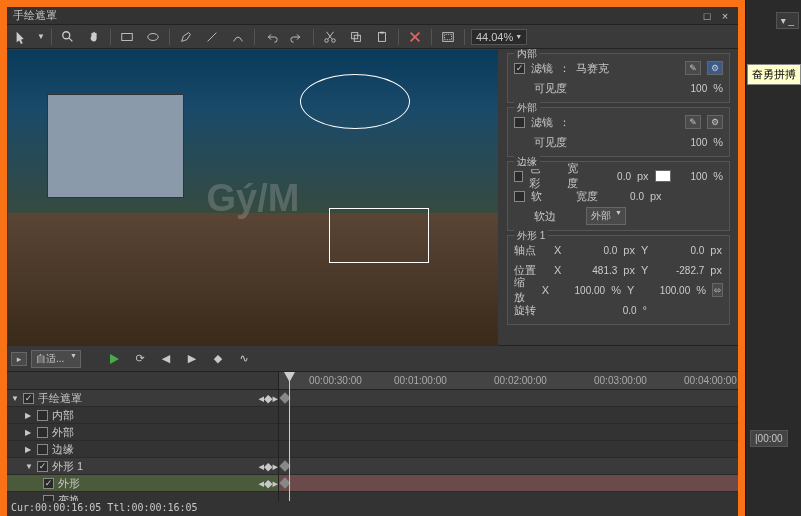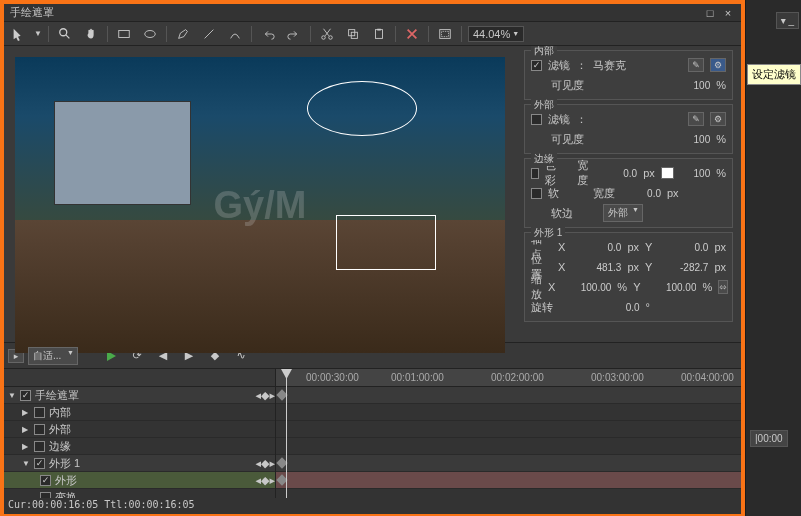--- a/index.html
+++ b/index.html
@@ -1,27 +1,27 @@
 <!DOCTYPE html>
 <html><head>
 <meta charset="utf-8">
 <style>
 *{margin:0;padding:0;box-sizing:border-box;font-family:"Microsoft YaHei",sans-serif;font-size:11px;color:#c8c8c8}
 body{background:#1a1a1a;width:801px;height:516px;overflow:hidden;position:relative}
-.main-panel{position:absolute;left:0;top:0;width:745px;height:516px;background:#3a3a3a;border:4px solid #f97316}
+.main-panel{position:absolute;left:0;top:0;width:745px;height:516px;background:#3a3a3a;border:7px solid #f97316}
 .titlebar{height:18px;background:#333;border-bottom:1px solid #222;padding:2px 6px;display:flex;justify-content:space-between;align-items:center}
 .titlebar-btns{display:flex;gap:4px}
 .titlebar-btn{width:14px;height:12px;display:flex;align-items:center;justify-content:center;cursor:pointer}
 .toolbar{height:24px;background:#3a3a3a;border-bottom:1px solid #222;display:flex;align-items:center;padding:0 4px;gap:6px}
 .tool-btn{width:20px;height:18px;display:flex;align-items:center;justify-content:center;cursor:pointer;border-radius:2px}
 .tool-btn svg{width:14px;height:14px}
 .tool-sep{width:1px;height:16px;background:#555}
 .zoom-box{background:#2a2a2a;border:1px solid #555;padding:1px 4px;font-size:10px;color:#ccc;display:flex;align-items:center;gap:2px}
 .content-row{display:flex;height:296px}
-.preview-area{width:490px;height:296px;background:#000;margin:11px;position:relative;overflow:hidden}
+.preview-area{width:490px;height:296px;background:#000;margin:1px;position:relative;overflow:hidden}
 .preview-img{width:100%;height:100%;background:linear-gradient(180deg,#0a3a5a 0%,#1a4a6a 20%,#3a4a3a 60%,#4a3a2a 100%);position:relative}
 .stage-floor{position:absolute;bottom:0;left:0;right:0;height:45%;background:linear-gradient(180deg,#5a4535 0%,#3a2a1a 100%)}
 .screen-l{position:absolute;left:8%;top:15%;width:28%;height:35%;background:#8a9aaa;border:1px solid #333}
 .mask-circle{position:absolute;right:18%;top:8%;width:110px;height:55px;border:1px solid #fff;border-radius:50%}
 .mask-rect{position:absolute;right:14%;bottom:28%;width:100px;height:55px;border:1px solid #fff}
 .caption{position:absolute;bottom:10%;left:0;right:0;text-align:center;color:#fff;font-size:16px;text-shadow:0 0 3px #000}
 .watermark{position:absolute;top:50%;left:50%;transform:translate(-50%,-50%);font-size:38px;color:rgba(200,200,200,0.25);font-weight:bold}
 .props-panel{flex:1;padding:4px 8px;background:#3a3a3a;overflow-y:auto}
 .prop-group{border:1px solid #555;margin-bottom:4px;padding:4px 6px;background:#3e3e3e;position:relative}
 .prop-group-title{position:absolute;top:-7px;left:6px;background:#3e3e3e;padding:0 3px;font-size:10px}
@@ -374,18 +374,18 @@
             <span class="keyframe"></span>
           </div>
         <div class="tl-lane"></div>
         <div class="playhead"></div>
       </div>
     </div>
     <div class="status-bar">Cur:00:00:16:05 Ttl:00:00:16:05</div>
   </div>
 </div>
 
-<div class="tooltip">设定滤镜</div>
+<div class="tooltip">奋勇拼搏</div>
 
 <div class="side-strip">
   <div class="tab" style="top:12px;right:2px">▾ _</div>
   <div class="tab" style="top:430px;left:4px;background:#444;font-size:10px">|00:00</div>
 </div>
 
 </body></html>

